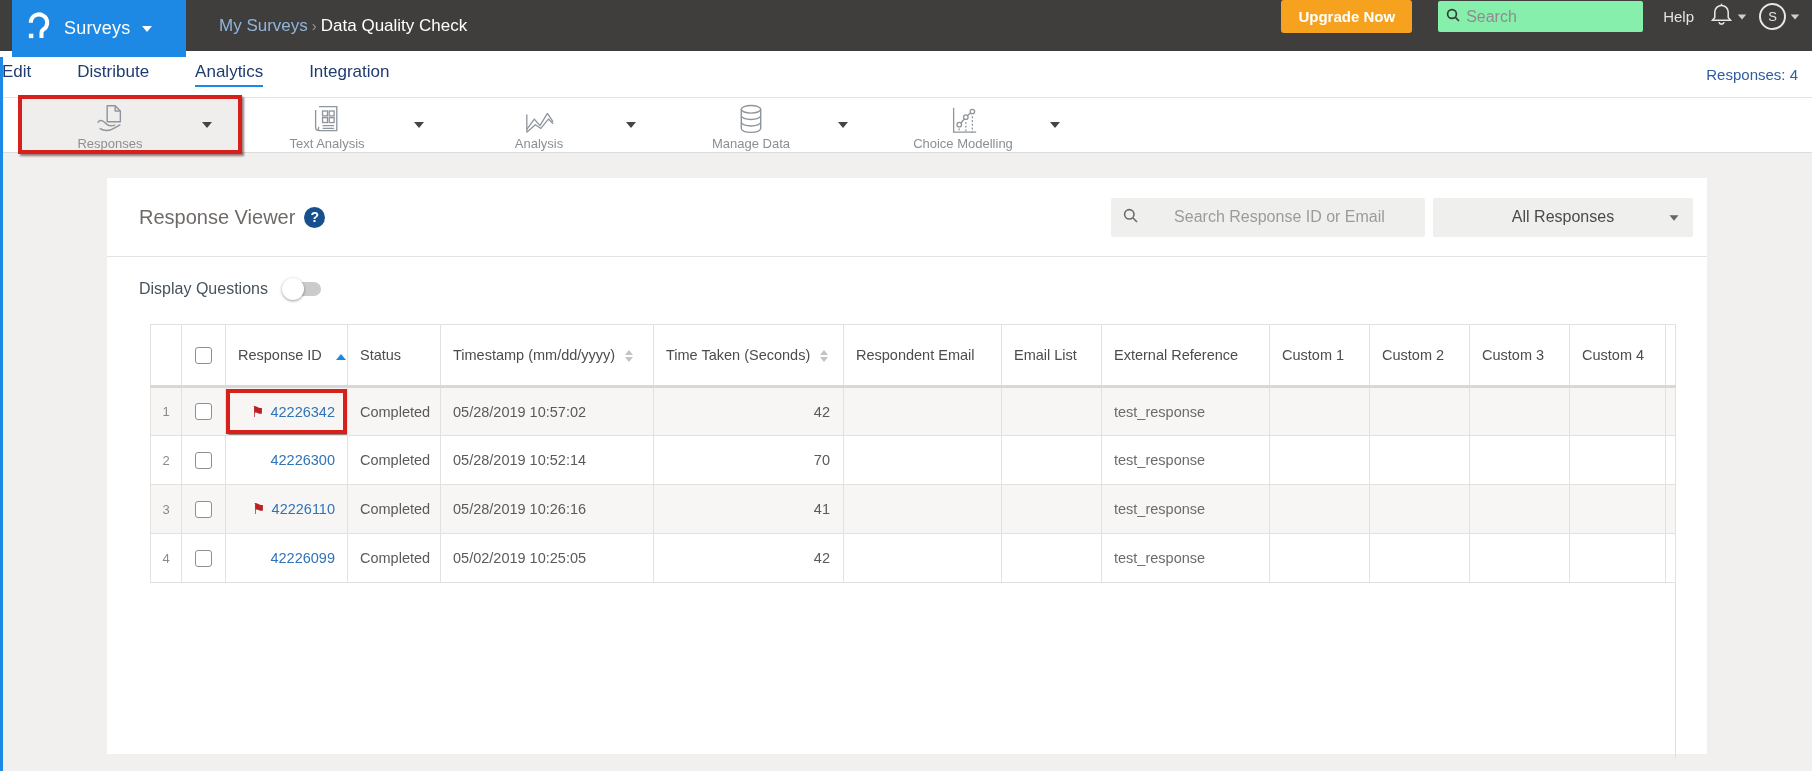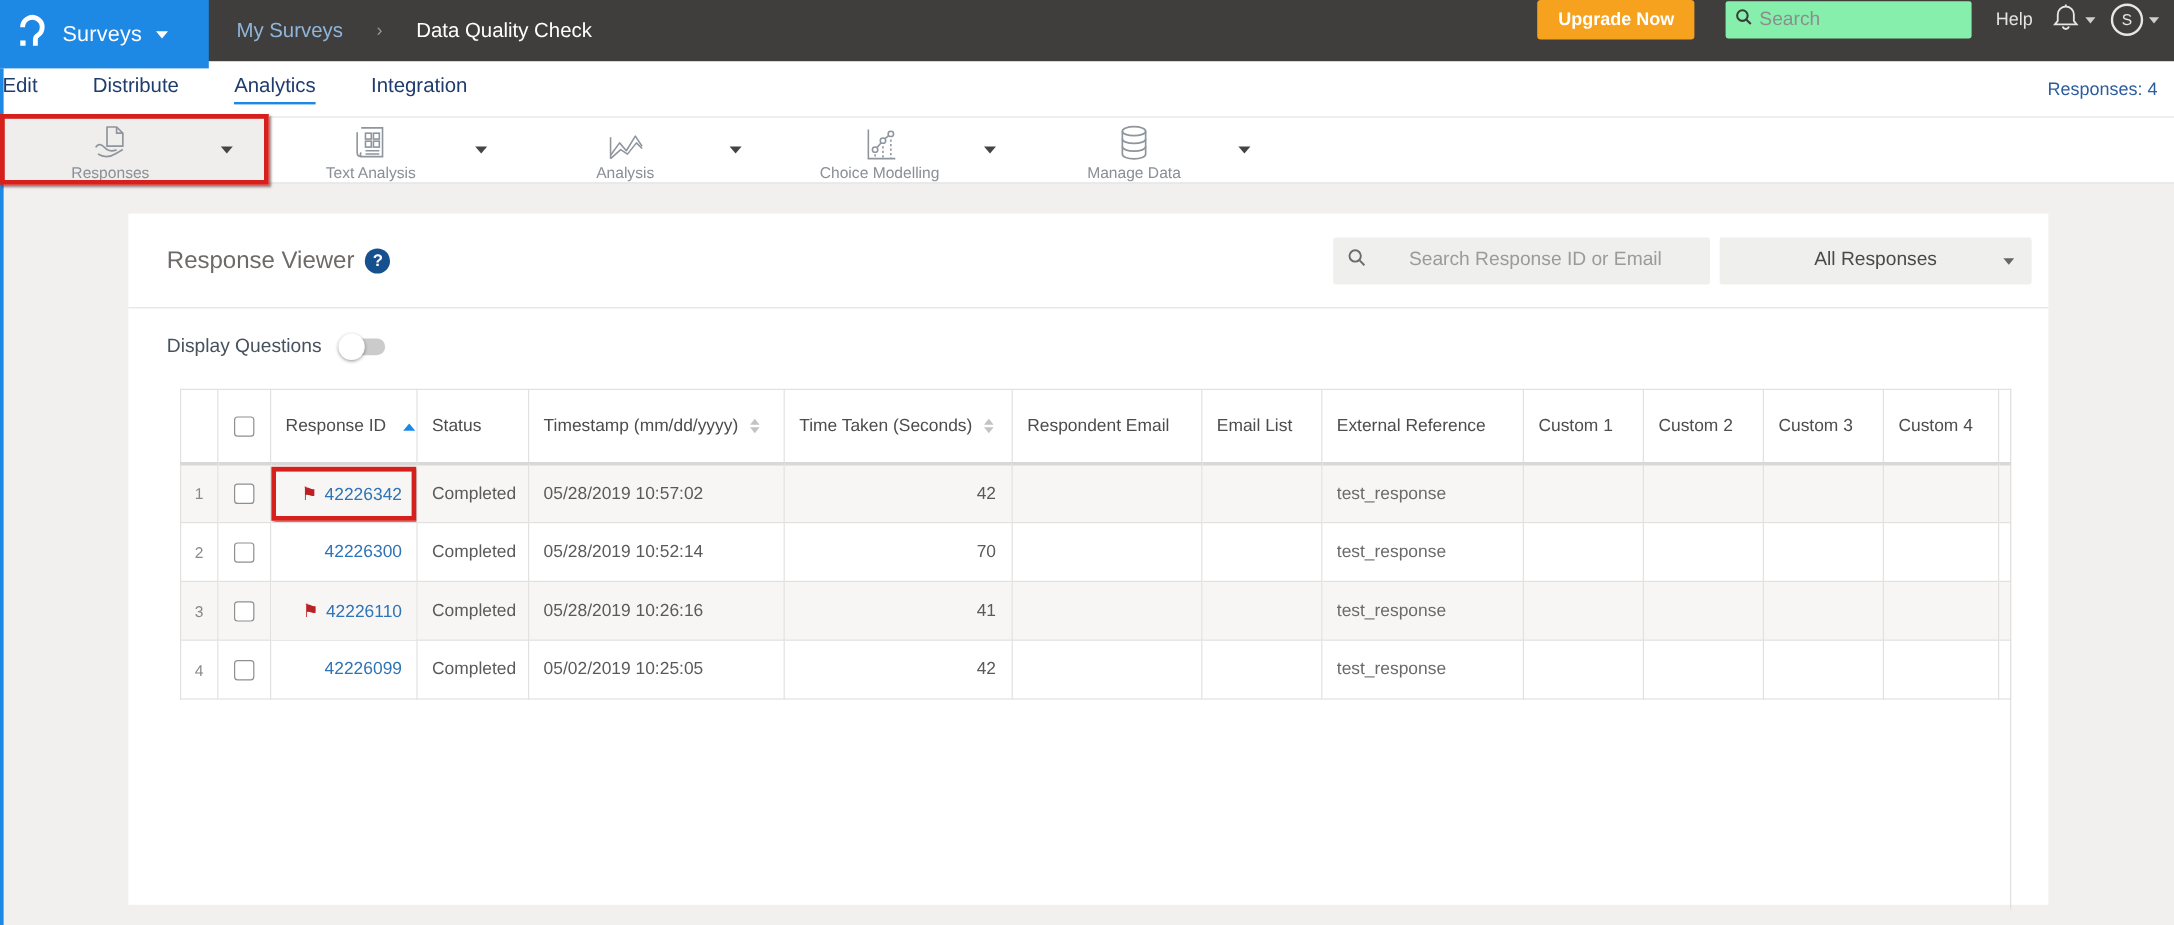--- a/index.html
+++ b/index.html
@@ -4,27 +4,27 @@
 <style>
   * { margin:0; padding:0; box-sizing:border-box; }
   html,body { width:1812px; height:771px; overflow:hidden; }
   body {
     font-family:"Liberation Sans","DejaVu Sans",sans-serif;
     background:var(--page_bg,#f1f0ef);
     position:relative; color:#555;
   }
   
   .top-header { position:absolute; left:0; top:0; width:1812px; height:51px; background:var(--header_bg,#403d3d); z-index:4; }
-  .logo-block { position:absolute; left:0; top:0; width:174px; height:57px; background:var(--accent_blue,#1e88e5); z-index:6;
+  .logo-block { position:absolute; left:12px; top:0; width:174px; height:57px; background:var(--accent_blue,#1e88e5); z-index:6;
     display:flex; align-items:center; padding-left:14px; }
   .logo-block .app-name { color:#fff; font-size:18px; margin-left:13px; letter-spacing:.2px; }
   .caret { width:0; height:0; border-left:5px solid transparent; border-right:5px solid transparent; border-top:6px solid #444; display:inline-block; }
   .caret.white { border-top-color:#fff; margin-left:12px; }
   .caret.lt { border-top-color:#cfcfcf; }
-  .breadcrumb { position:absolute; left:197px; top:0; height:51px; display:flex; align-items:center; gap:28px; font-size:17px; z-index:5;}
+  .breadcrumb { position:absolute; left:219px; top:0; height:51px; display:flex; align-items:center; gap:4px; font-size:17px; z-index:5;}
   .breadcrumb .parent { color:var(--breadcrumb_link,#8fb6da); cursor:pointer; }
   .breadcrumb .sep { color:#9a9a9a; font-size:15px; }
   .breadcrumb .current { color:#fff; }
   .header-right { position:absolute; right:12px; top:0; height:33px; display:flex; align-items:center; z-index:5; }
   .upgrade-btn { background:var(--upgrade_orange,#f6a21e); color:#fff; font-weight:bold; font-size:15px;
     padding:8px 17px; border-radius:3px; border:none; cursor:pointer; }
   .hdr-search { width:205px; height:31px; background:#86efac; border-radius:2px; margin-left:26px; display:flex; align-items:center; padding:0 8px; }
   .hdr-search input { border:none; outline:none; width:100%; font-size:16px; margin-left:6px; font-family:inherit; color:#333; background:transparent;}
   .hdr-search input::placeholder { color:#8d8d8d; }
   .help-label { color:#e3e3e3; font-size:15px; margin-left:20px; cursor:pointer; }
@@ -37,21 +37,21 @@
   
   .edge-stripe { position:absolute; left:0; top:57px; bottom:0; width:3px; background:var(--accent_blue,#1e88e5); z-index:3; }
   
   .survey-nav { position:absolute; left:0; top:51px; width:1812px; height:46px; background:#fff; display:flex; align-items:center; padding-left:2px; }
   .nav-tabs { display:flex; gap:46px; }
   .nav-tab { color:var(--nav_text,#1f3c6e); font-size:17px; cursor:pointer; padding-bottom:3px; border-bottom:2px solid transparent; }
   .nav-tab.active { border-bottom-color:#1b87e6; }
   .responses-count { position:absolute; right:14px; color:var(--responses_count,#2d5d9f); font-size:15px; }
   
   .toolbar { position:absolute; left:0; top:97px; width:1812px; height:56px; background:#fff;
-    border-top:1px solid #e5e4e4; border-bottom:1px solid #dddcdc; display:flex; align-items:stretch; }
+    border-top:1px solid #e5e4e4; border-bottom:1px solid #dddcdc; display:flex; align-items:stretch; padding-left:18px; }
   .tb-item { width:212px; display:flex; align-items:center; position:relative; cursor:pointer; }
   .tb-item:first-child { width:222px; }
   .tb-item.selected { background:#efeeed; }
   .tb-main { flex:1; display:flex; flex-direction:column; align-items:center; justify-content:center; gap:1px; padding-top:3px;}
   .tb-icon { color:#8f959d; height:32px; display:flex; align-items:flex-end; }
   .tb-label { font-size:13px; color:#8a8f96; }
   .tb-caret { margin-right:28px; }
   .ann { position:absolute; border:4px solid var(--annotation_red,#d6201c); box-shadow:2px 2px 2px rgba(70,20,20,.55); z-index:10; pointer-events:none; }
   .tb-item .ann { inset:-3px -2px -2px 0; }
   
@@ -198,44 +198,44 @@
             <path d="M6 29 l9 -8 6 4 8 -10 5 5"></path>
           </svg>
         </span>
         <div class="tb-label">Analysis</div>
       </div>
       <span class="caret tb-caret"></span>
     </div>
     <div class="tb-item">
       <div class="tb-main">
         <span class="tb-icon">
+          <svg width="30" height="32" viewBox="0 0 34 36" fill="none" stroke="currentColor" stroke-width="1.6">
+            <ellipse cx="17" cy="7" rx="11" ry="4.3"></ellipse>
+            <path d="M6 7 v7.3 c0 2.4 4.9 4.3 11 4.3 s11 -1.9 11 -4.3 V7"></path>
+            <path d="M6 14.3 v7.3 c0 2.4 4.9 4.3 11 4.3 s11 -1.9 11 -4.3 v-7.3"></path>
+            <path d="M6 21.6 v7.3 c0 2.4 4.9 4.3 11 4.3 s11 -1.9 11 -4.3 v-7.3"></path>
+          </svg>
+        </span>
+        <div class="tb-label">Manage Data</div>
+      </div>
+      <span class="caret tb-caret"></span>
+    </div>
+    <div class="tb-item">
+      <div class="tb-main">
+        <span class="tb-icon">
           <svg width="34" height="30" viewBox="0 0 36 32" fill="none" stroke="currentColor" stroke-width="1.4">
             <path d="M8 3 v26 h24"></path>
             <circle cx="14" cy="21" r="2.4"></circle>
             <circle cx="21" cy="13" r="2.4"></circle>
             <circle cx="28" cy="7" r="2.4"></circle>
             <path d="M15.8 19.2 l3.4 -4 M22.8 11.2 l3.3 -2.6"></path>
             <path d="M14 25 v4 M21 18 v11 M28 12 v17" stroke-dasharray="2 2"></path>
           </svg>
         </span>
         <div class="tb-label">Choice Modelling</div>
-      </div>
-      <span class="caret tb-caret"></span>
-    </div>
-    <div class="tb-item">
-      <div class="tb-main">
-        <span class="tb-icon">
-          <svg width="30" height="32" viewBox="0 0 34 36" fill="none" stroke="currentColor" stroke-width="1.6">
-            <ellipse cx="17" cy="7" rx="11" ry="4.3"></ellipse>
-            <path d="M6 7 v7.3 c0 2.4 4.9 4.3 11 4.3 s11 -1.9 11 -4.3 V7"></path>
-            <path d="M6 14.3 v7.3 c0 2.4 4.9 4.3 11 4.3 s11 -1.9 11 -4.3 v-7.3"></path>
-            <path d="M6 21.6 v7.3 c0 2.4 4.9 4.3 11 4.3 s11 -1.9 11 -4.3 v-7.3"></path>
-          </svg>
-        </span>
-        <div class="tb-label">Manage Data</div>
       </div>
       <span class="caret tb-caret"></span>
     </div>
   </div>
 
 <div class="card">
   <div class="card-header">
     <span class="card-title">Response Viewer</span>
     <span class="help-badge">?</span>
     <div class="card-header-right">

